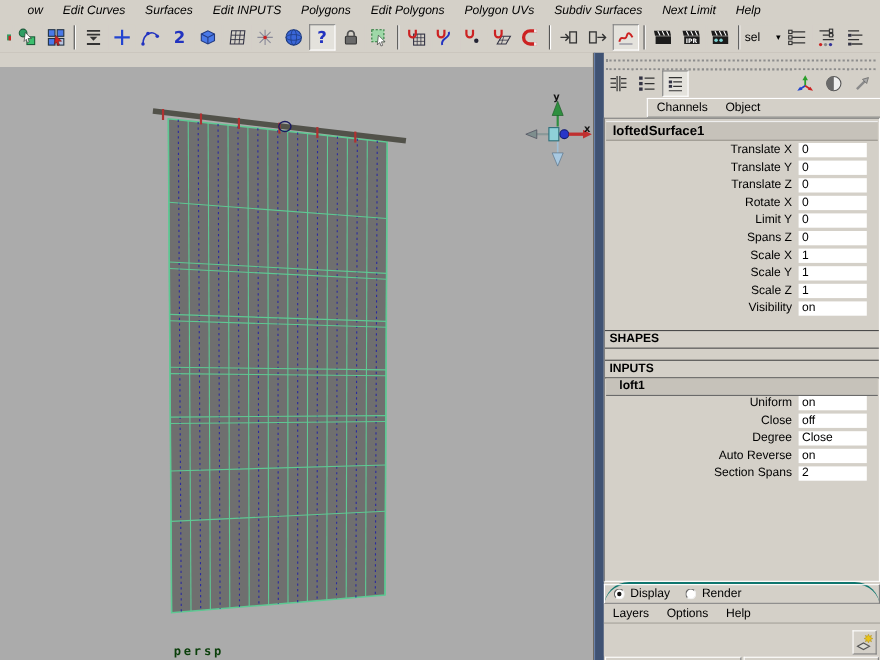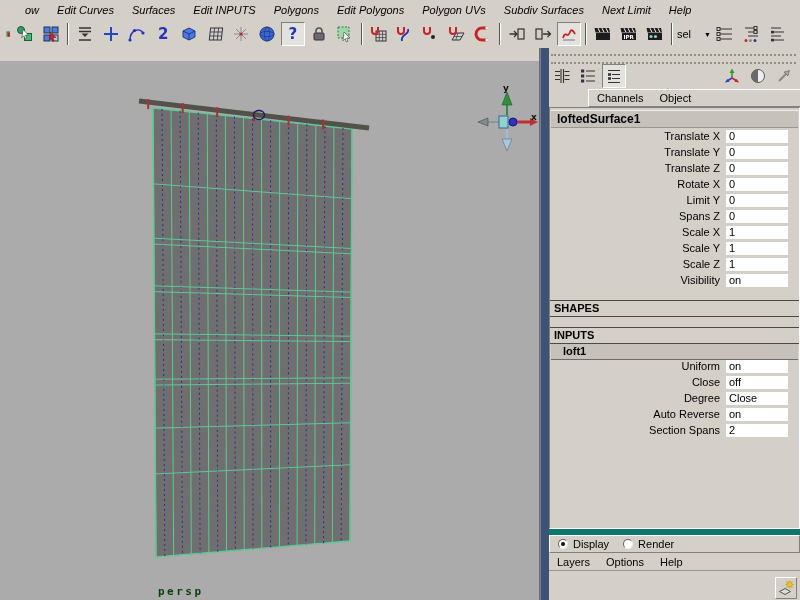--- a/index.html
+++ b/index.html
@@ -52,21 +52,21 @@
   .ch-row{height:16px;display:flex;align-items:flex-start;}
   .ch-label{width:176px;text-align:right;padding-right:6px;box-sizing:border-box;white-space:nowrap;}
   .ch-value{width:62px;height:13px;line-height:13px;background:#fff;padding-left:3px;box-sizing:border-box;
     font-size:11px;}
   .section-header{height:15px;line-height:15px;font-weight:bold;border-top:1px solid #4a4a4a;
     border-bottom:1px solid #4a4a4a;padding-left:4px;background:#d4d0c8;margin-top:10px;}
   .subnode-row{height:15px;line-height:15px;font-weight:bold;background:#c6c2ba;
     border-bottom:1px solid #6a6a6a;padding-left:12px;margin:0 1px;}
   
   #layer-editor{position:absolute;left:0;top:481px;width:251px;height:71px;box-sizing:border-box;
-    border-top:6px solid #0f766e;}
+    border-top:2px solid #0f766e;border-radius:23px;}
   #radio-row{height:18px;display:flex;align-items:center;gap:14px;padding-left:8px;
     border:1px solid;border-color:#fff #808080 #808080 #fff;box-sizing:border-box;}
   .radio-opt{display:flex;align-items:center;gap:5px;}
   .radio{width:10px;height:10px;border-radius:50%;background:#fff;
     border:1px solid;border-color:#636363 #efefef #efefef #636363;position:relative;box-sizing:border-box;}
   .radio.sel::after{content:"";position:absolute;left:2px;top:2px;width:4px;height:4px;border-radius:50%;background:#111;}
   #layer-menu-row{height:17px;display:flex;align-items:center;background:#d4d0c8;
     border-bottom:1px solid #9a968e;}
   #layer-menu-row span{padding:1px 8px;}
   #layer-list{position:relative;height:29px;background:#d4d0c8;}

